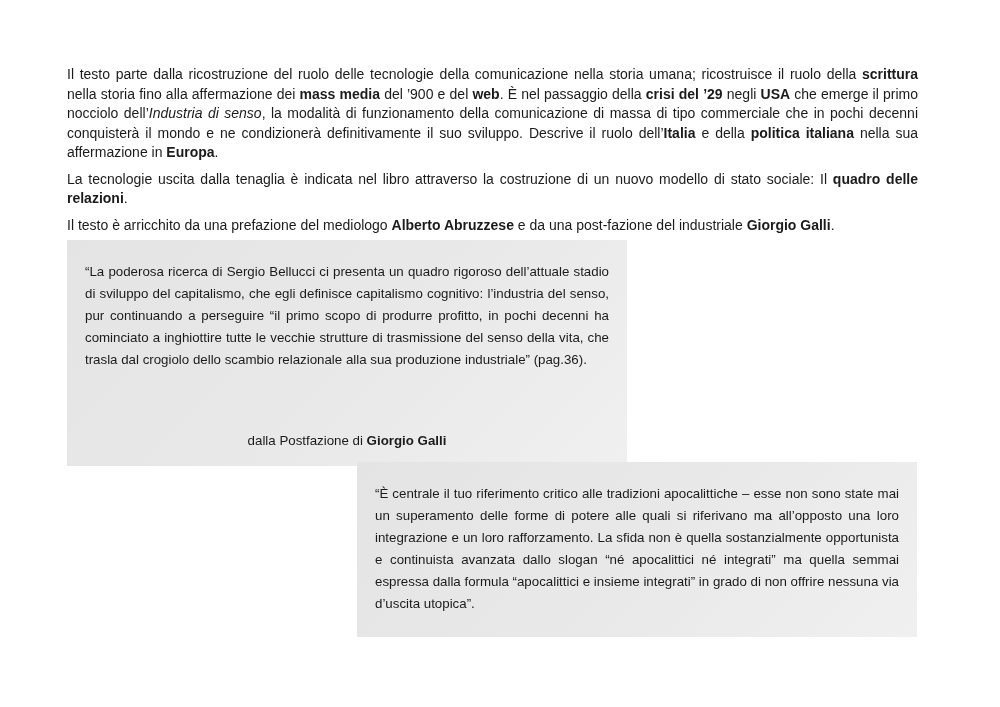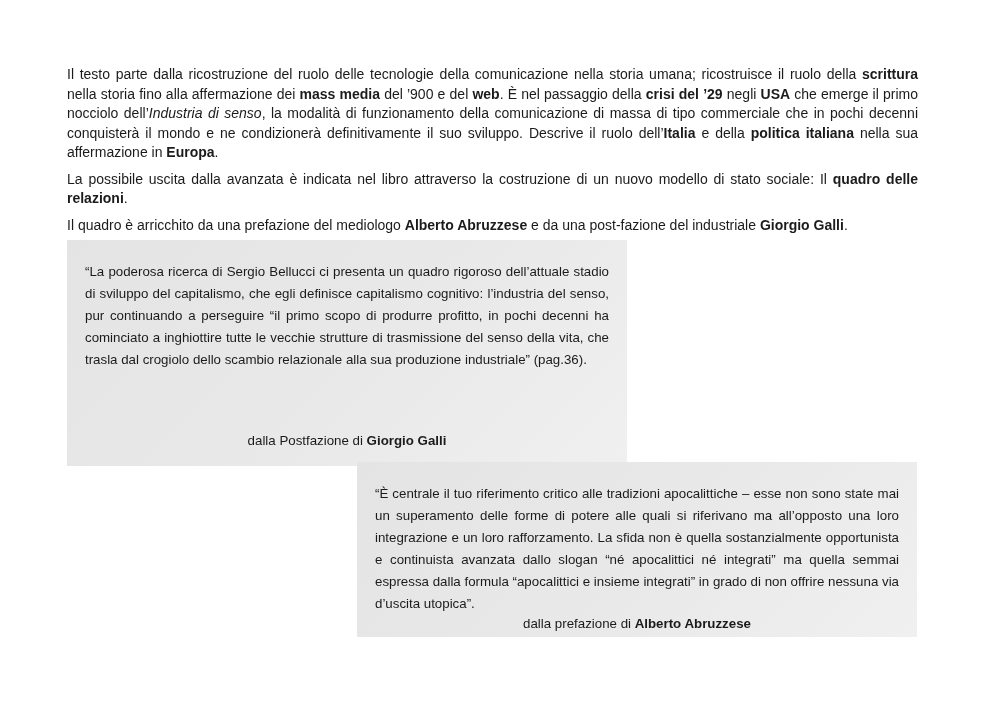--- a/index.html
+++ b/index.html
@@ -50,27 +50,26 @@
     color: #1b1b1b;
   }
 </style>
 </head>
 <body>
 
 <div class="page">
 
   <section class="intro">
     <p class="para"><span>Il testo parte dalla ricostruzione del ruolo delle tecnologie della comunicazione nella storia umana; ricostruisce il ruolo della </span><b>scrittura</b><span> nella storia fino alla affermazione dei </span><b>mass media</b><span> del ’900 e del </span><b>web</b><span>. È nel passaggio della </span><b>crisi del ’29</b><span> negli </span><b>USA</b><span> che emerge il primo nocciolo dell’</span><i>Industria di senso</i><span>, la modalità di funzionamento della comunicazione di massa di tipo commerciale che in pochi decenni conquisterà il mondo e ne condizionerà definitivamente il suo sviluppo. Descrive il ruolo dell’</span><b>Italia</b><span> e della </span><b>politica italiana</b><span> nella sua affermazione in </span><b>Europa</b><span>.</span></p>
-    <p class="para"><span>La possibile uscita dalla avanzata è indicata nel libro attraverso la costruzione di un nuovo modello di stato sociale: Il </span><b>quadro delle relazioni</b><span>.</span></p>
-    <p class="para"><span>Il quadro è arricchito da una prefazione del mediologo </span><b>Alberto Abruzzese</b><span> e da una post-fazione del industriale </span><b>Giorgio Galli</b><span>.</span></p>
+    <p class="para"><span>La tecnologie uscita dalla tenaglia è indicata nel libro attraverso la costruzione di un nuovo modello di stato sociale: Il </span><b>quadro delle relazioni</b><span>.</span></p>
+    <p class="para"><span>Il testo è arricchito da una prefazione del mediologo </span><b>Alberto Abruzzese</b><span> e da una post-fazione del industriale </span><b>Giorgio Galli</b><span>.</span></p>
   </section>
 
   <div class="quote-box quote-box-1">
     <p class="quote-text">“La poderosa ricerca di Sergio Bellucci ci presenta un quadro rigoroso dell’attuale stadio di sviluppo del capitalismo, che egli definisce capitalismo cognitivo: l’industria del senso, pur continuando a perseguire “il primo scopo di produrre profitto, in pochi decenni ha cominciato a inghiottire tutte le vecchie strutture di trasmissione del senso della vita, che trasla dal crogiolo dello scambio relazionale alla sua produzione industriale” (pag.36).</p>
     <p class="attribution"><span>dalla Postfazione di </span><b>Giorgio Galli</b></p>
   </div>
 
   <div class="quote-box quote-box-2">
     <p class="quote-text">“È centrale il tuo riferimento critico alle tradizioni apocalittiche – esse non sono state mai un superamento delle forme di potere alle quali si riferivano ma all’opposto una loro integrazione e un loro rafforzamento. La sfida non è quella sostanzialmente opportunista e continuista avanzata dallo slogan “né apocalittici né integrati” ma quella semmai espressa dalla formula “apocalittici e insieme integrati” in grado di non offrire nessuna via d’uscita utopica”.</p>
-    <p class="attribution"><span>dalla prefazione di </span><b>Alberto Abruzzese</b></p>
   </div>
 
 </div>
 
 </body></html>

